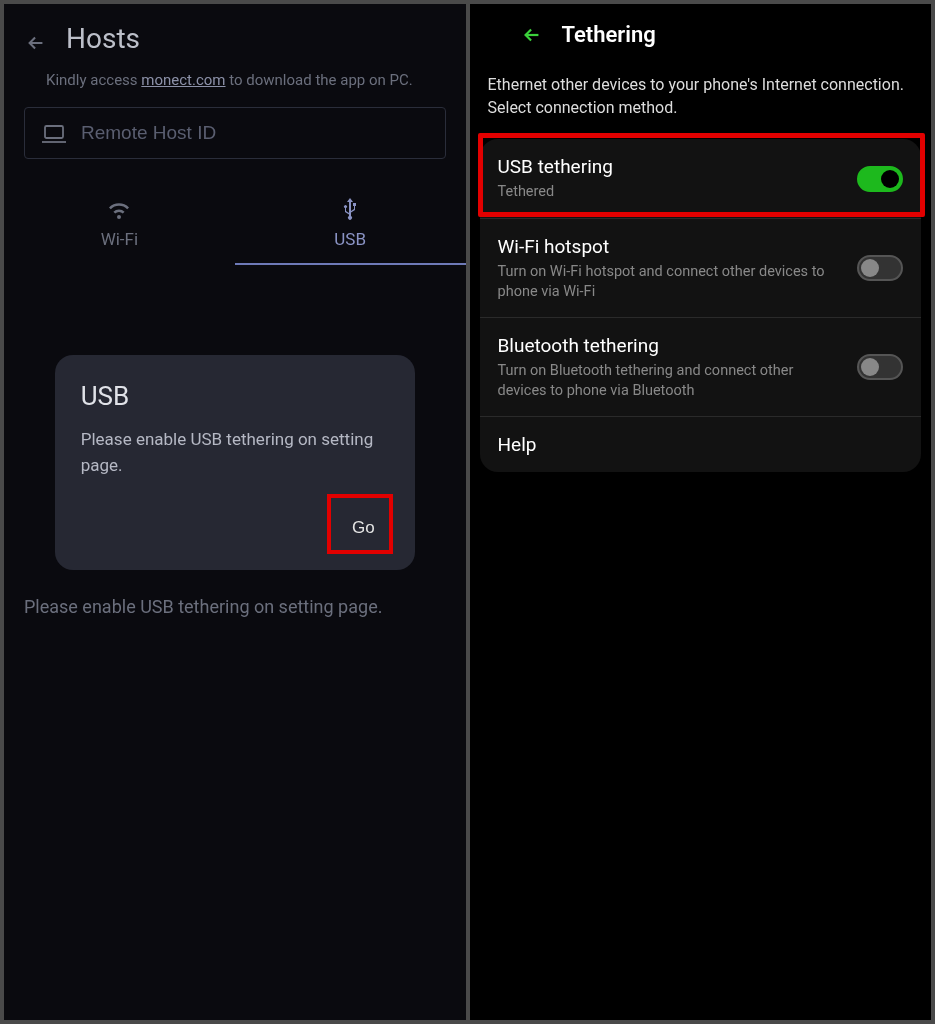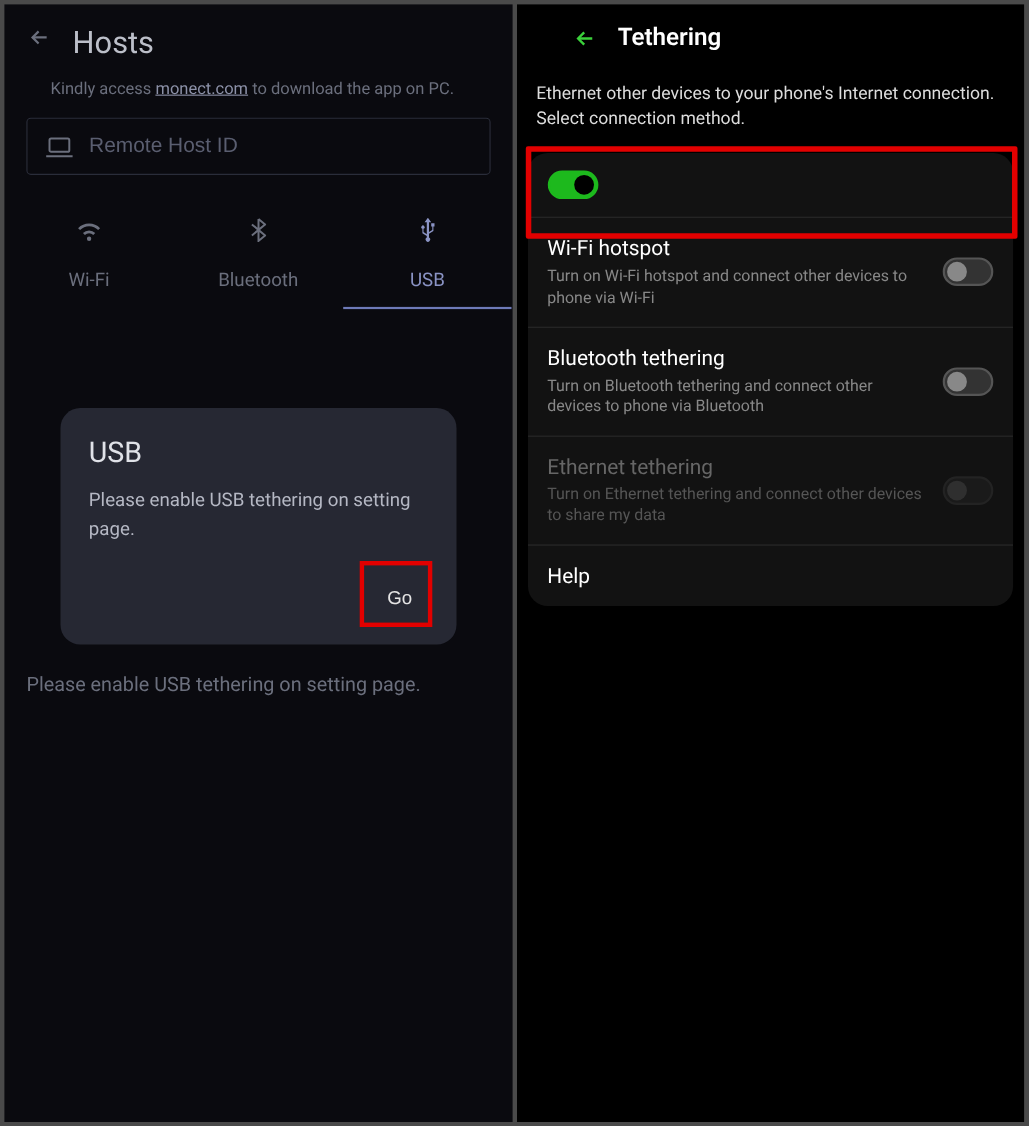--- a/index.html
+++ b/index.html
@@ -19,21 +19,21 @@
     height: 100%;
     position: relative;
     overflow: hidden;
   }
   .screen-left { background: #0a0a0f; }
   .screen-right { background: #000; }
 
   
   .left-header {
     display: flex;
-    align-items: flex-start;
+    align-items: flex-end;
     padding: 18px 20px 8px;
     gap: 18px;
   }
   .back-arrow-left {
     width: 24px; height: 24px;
     color: #6b6f7d;
     display: flex; align-items: center; justify-content: center;
     font-size: 22px;
     cursor: pointer;
   }
@@ -75,21 +75,21 @@
   .host-input::placeholder { color: #5a5e70; }
   .tabs {
     display: flex;
     margin-top: 28px;
   }
   .tab {
     flex: 1;
     display: flex;
     flex-direction: column;
     align-items: center;
-    gap: 24px;
+    gap: 8px;
     padding: 10px 0 14px;
     cursor: pointer;
     color: #6b6f7d;
     border-bottom: 2px solid transparent;
   }
   .tab.active {
     color: #8a93c4;
     border-bottom: 2px solid #6e7ab8;
   }
   .tab .icon { font-size: 20px; height: 24px; display:flex; align-items:center; }
@@ -259,28 +259,20 @@
   </div>
   <div class="tabs">
     <div class="tab">
       <span class="icon">
         <svg width="24" height="20" viewBox="0 0 24 20" fill="currentColor">
             <path d="M12 16a2 2 0 100 4 2 2 0 000-4zm-5.6-3.2a8 8 0 0111.2 0l-1.8 1.8a5.5 5.5 0 00-7.6 0zM2 8.4a14 14 0 0120 0l-1.8 1.8a11.5 11.5 0 00-16.4 0z"></path>
           </svg>
       </span>
       <span class="label">Wi-Fi</span>
     </div>
-    <div class="tab">
-      <span class="icon">
-        <svg width="14" height="22" viewBox="0 0 14 22" fill="none" stroke="currentColor" stroke-width="1.8">
-            <path d="M7 1v20l6-5-12-10m0 10l12-10-6-5"></path>
-          </svg>
-      </span>
-      <span class="label">Bluetooth</span>
-    </div>
     <div class="tab active">
       <span class="icon">
         <svg width="16" height="22" viewBox="0 0 16 22" fill="currentColor">
             <path d="M8 0l3 4h-2v9l3-2V8h-1V5h3v3h-1v4l-4 2.5V18a2 2 0 11-2 0v-1.5L3 14V10a1.5 1.5 0 111 0v3l3 2V4H5z"></path>
           </svg>
       </span>
       <span class="label">USB</span>
     </div>
   </div>
   <div class="dialog">
@@ -301,20 +293,24 @@
           <path d="M19 12H5"></path>
           <path d="M11 18l-6-6 6-6"></path>
         </svg>
     </div>
     <div class="right-title">Tethering</div>
   </div>
   <div class="right-sub">Ethernet other devices to your phone's Internet connection. Select connection method.</div>
 
   <div class="settings-panel">
     <div class="setting-row">
+      <div class="setting-text">
+        <div class="setting-title">USB tethering</div>
+        <div class="setting-desc">Tethered</div>
+      </div>
       <div class="toggle on">
           <div class="knob"></div>
         </div>
     </div>
     <div class="setting-row">
       <div class="setting-text">
         <div class="setting-title">Wi-Fi hotspot</div>
         <div class="setting-desc">Turn on Wi-Fi hotspot and connect other devices to phone via Wi-Fi</div>
       </div>
       <div class="toggle">
@@ -323,29 +319,20 @@
     </div>
     <div class="setting-row">
       <div class="setting-text">
         <div class="setting-title">Bluetooth tethering</div>
         <div class="setting-desc">Turn on Bluetooth tethering and connect other devices to phone via Bluetooth</div>
       </div>
       <div class="toggle">
           <div class="knob"></div>
         </div>
     </div>
-    <div class="setting-row disabled">
-      <div class="setting-text">
-        <div class="setting-title">Ethernet tethering</div>
-        <div class="setting-desc">Turn on Ethernet tethering and connect other devices to share my data</div>
-      </div>
-      <div class="toggle disabled">
-          <div class="knob"></div>
-        </div>
-    </div>
     <div class="setting-row help-row">
       <div class="setting-text">
         <div class="setting-title">Help</div>
       </div>
     </div>
   </div>
   <div class="red-box-usb"></div>
 </div>
 
 </body></html>

